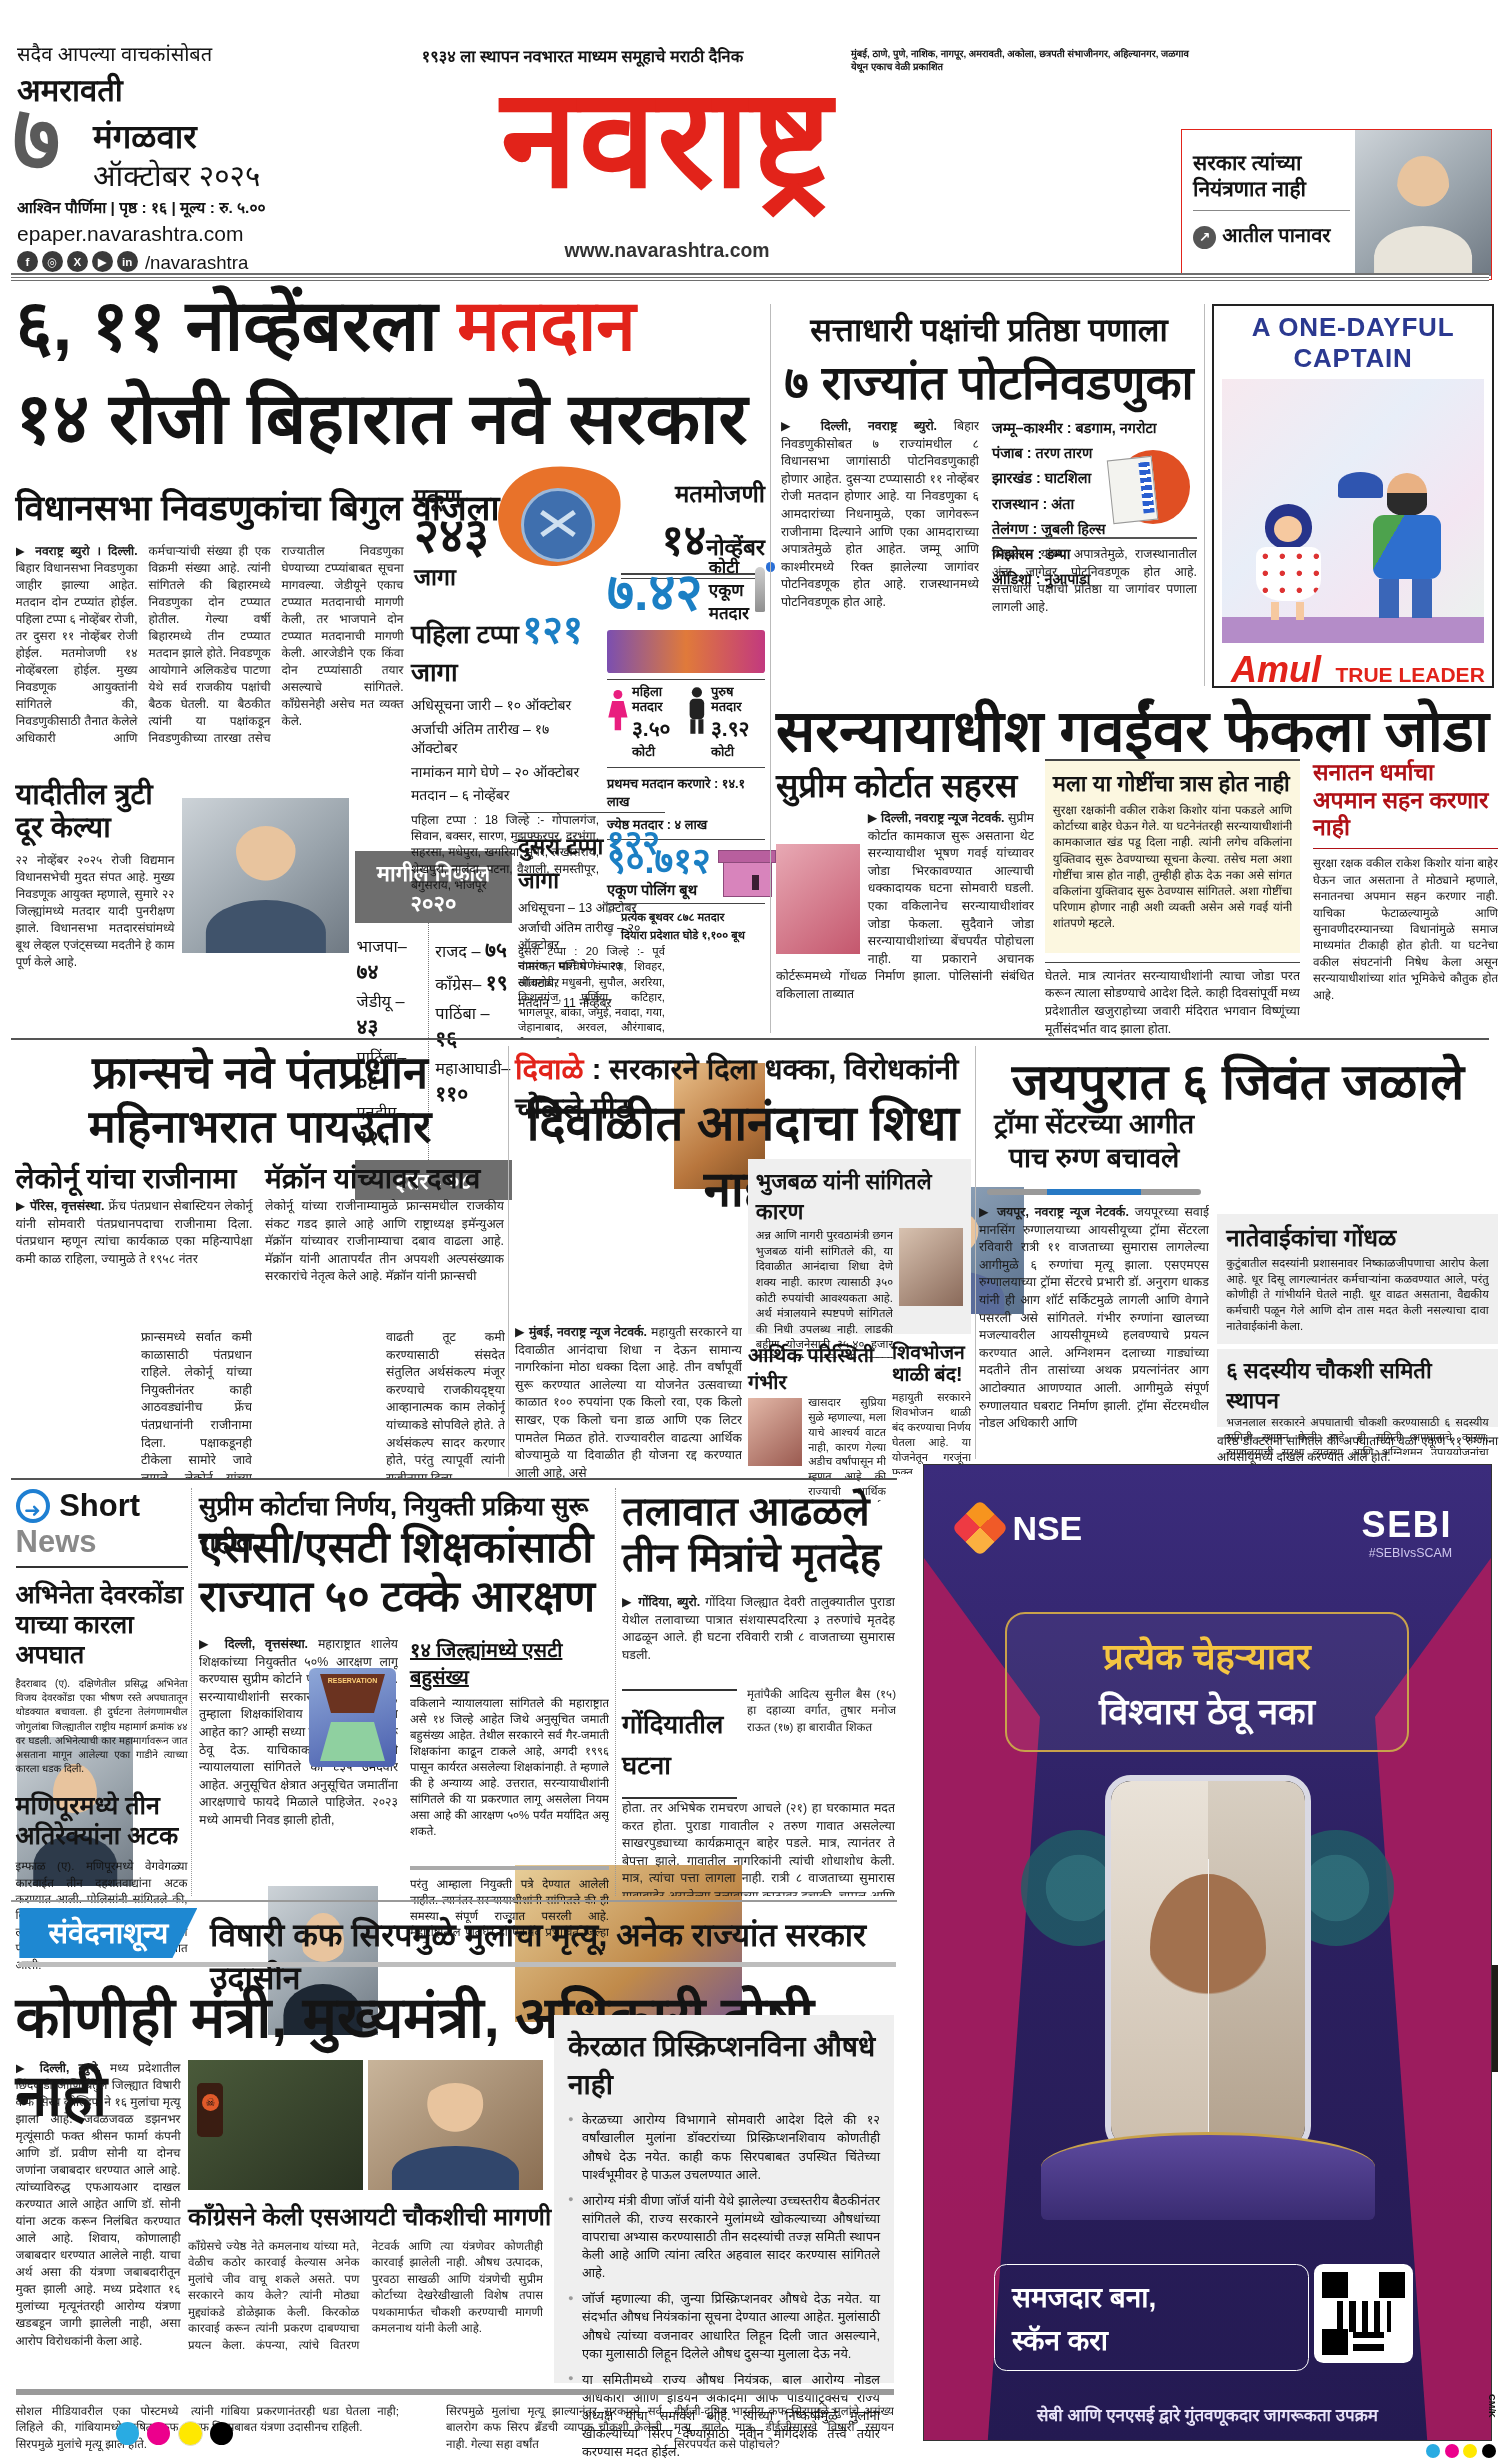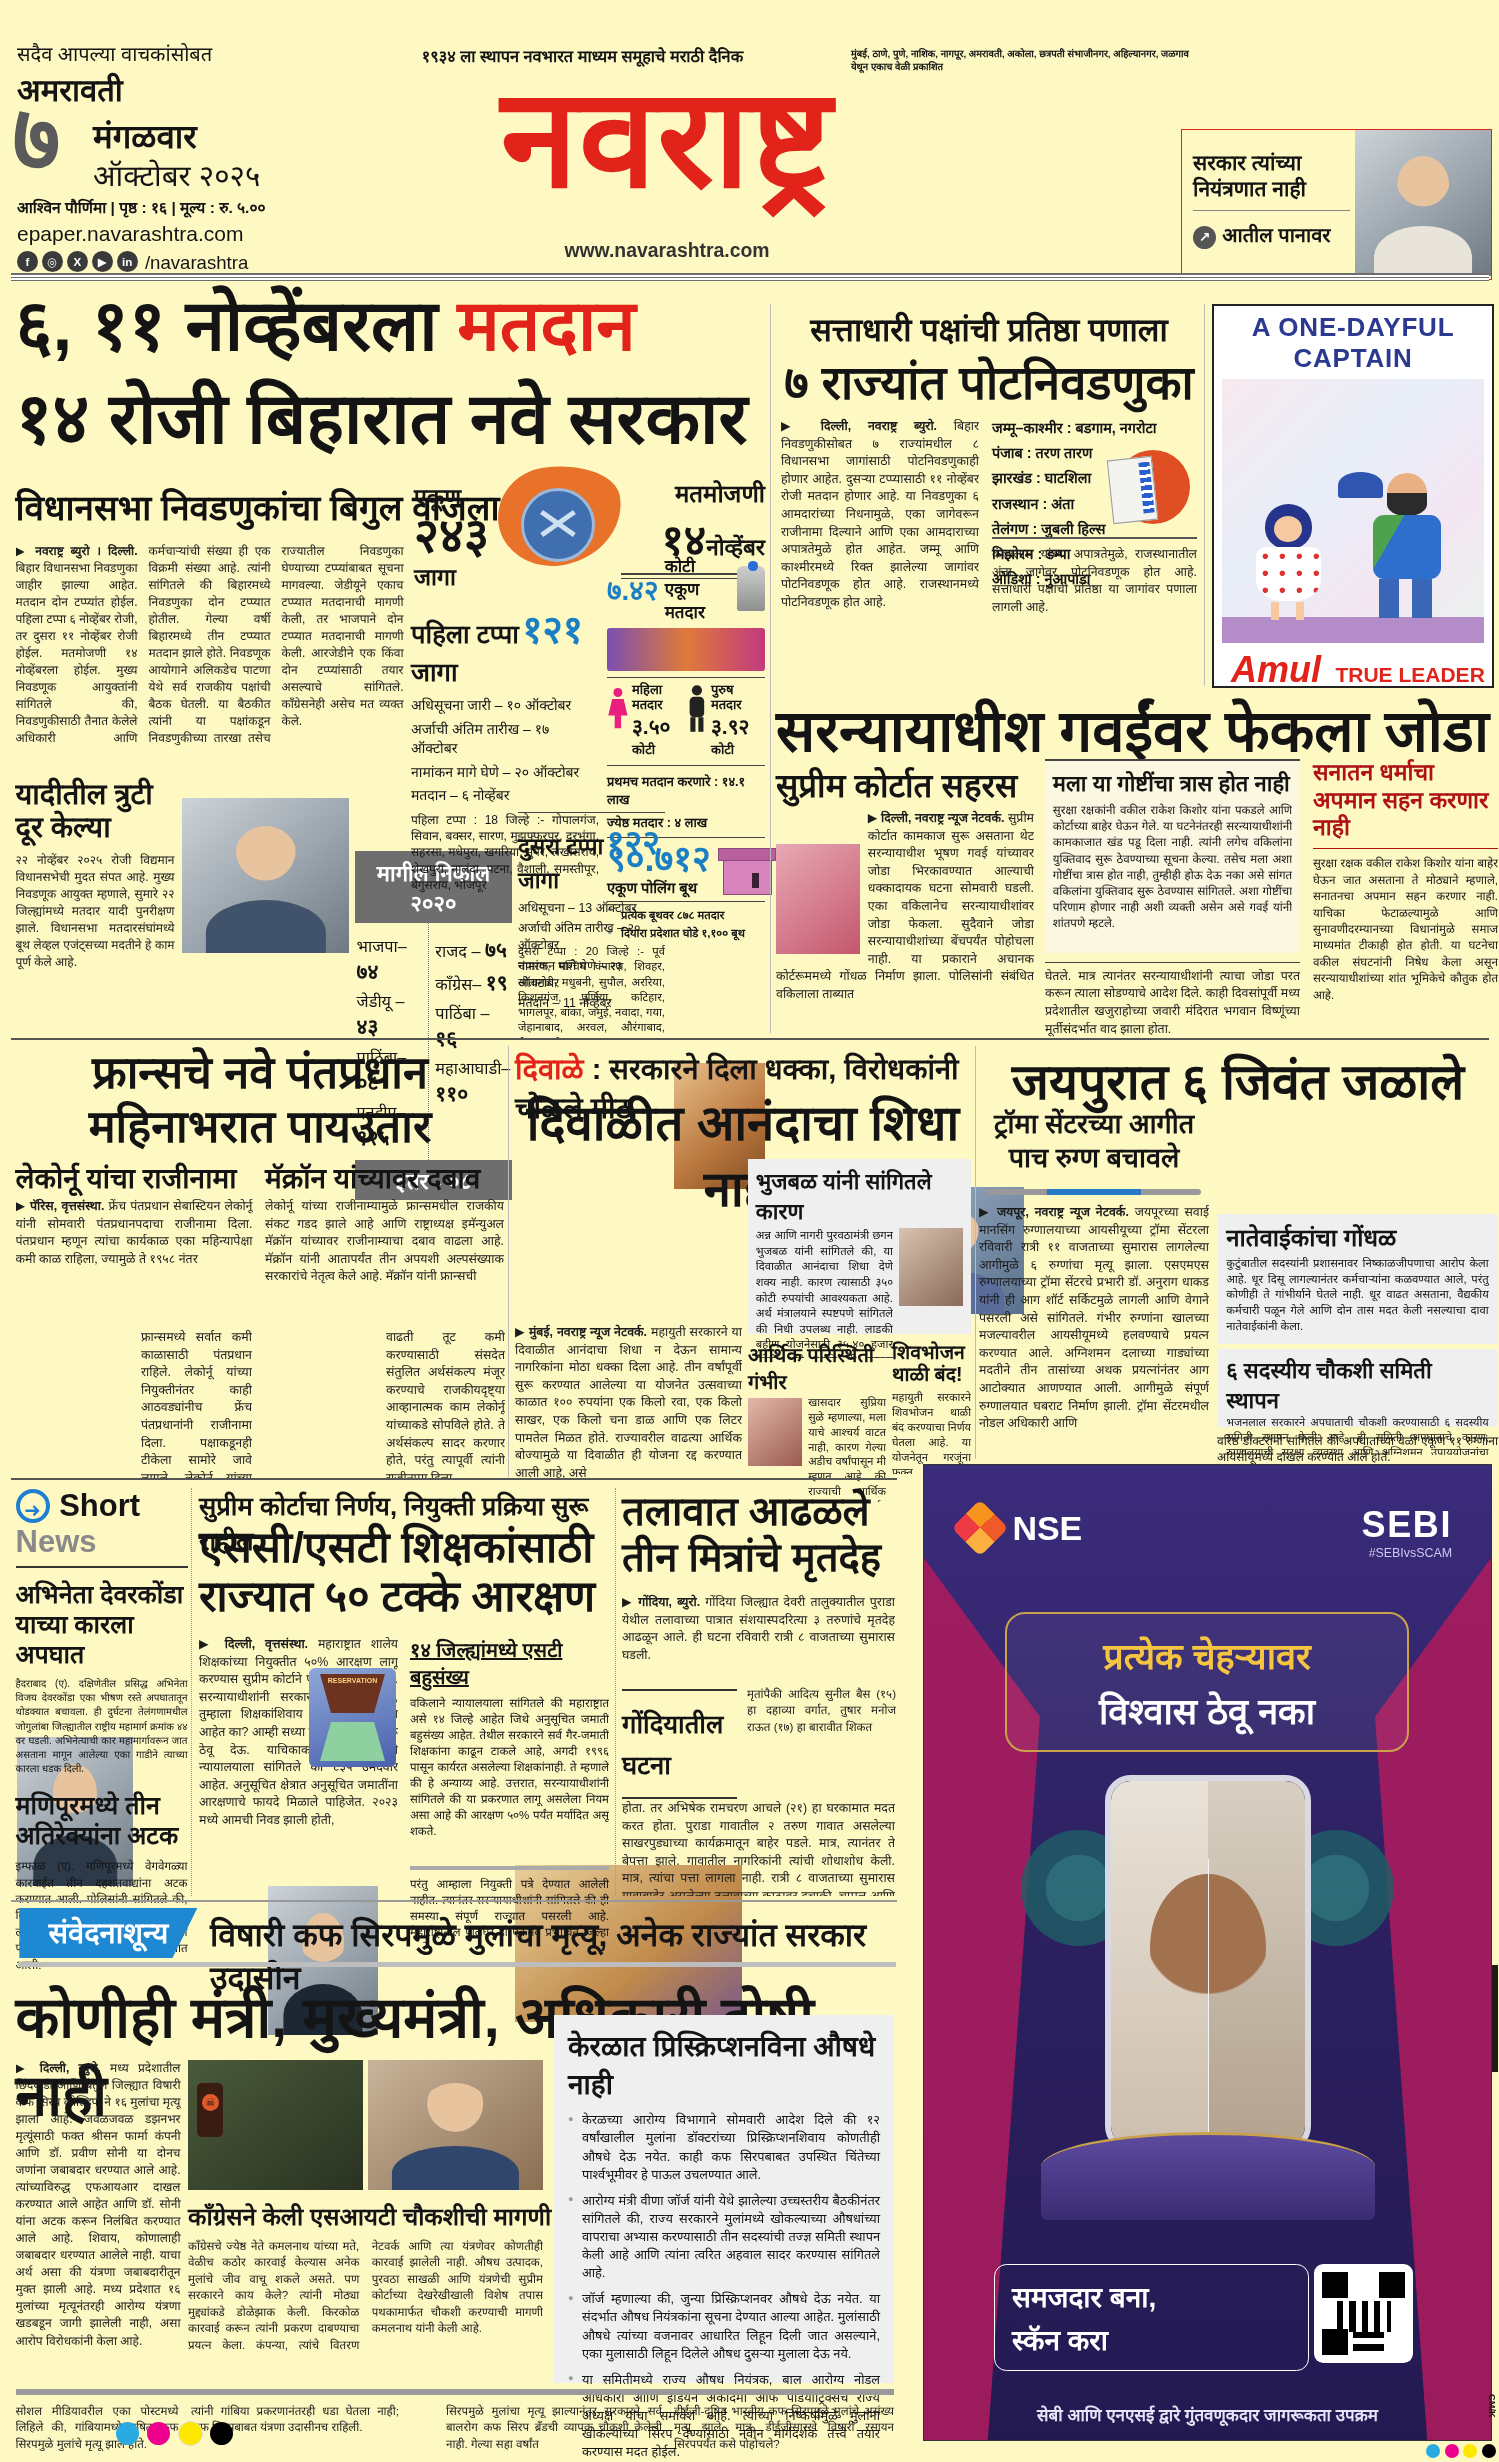--- a/index.html
+++ b/index.html
@@ -1,16 +1,16 @@
 <!DOCTYPE html>
 <html style="font-size:12.4px"><head>
 <meta charset="utf-8">
 <style>
   html,body{margin:0;padding:0;background:#d8d8d8;}
-  .page{position:relative;width:1499px;height:2462px;background:#fef9c3;margin:0 auto;
+  .page{position:relative;width:1499px;height:2462px;background:#ffffff;margin:0 auto;
         font-family:"Liberation Sans","DejaVu Sans",sans-serif;color:#141414;overflow:hidden;}
   .abs{position:absolute;}
   .b{font-weight:bold;}
   .ctr{text-align:center;}
   .rt{text-align:right;}
   .j{text-align:justify;}
   .ovh{overflow:hidden;}
   .red{color:#e2231a;}
   .blue{color:#1b7fc4;}
   .bt{font-size:12.4px;line-height:1.42;text-align:justify;color:#1c1c1c;overflow:hidden;}
@@ -119,21 +119,21 @@
     </div>
   </div>
   <div class="abs rt" style="left:621px;top:476px;width:144px;">
     <div class="b" style="font-size:24px;">मतमोजणी</div>
     <div><span class="b" style="font-size:43px;">१४</span><span class="b" style="font-size:22.5px;">नोव्हेंबर</span></div>
     <div style="border-top:2.3px solid #444;border-bottom:0.8px solid #444;height:3.1px;margin-top:4.7px;"></div>
   </div>
 
   <div class="abs" style="left:607px;top:554px;width:158px;">
     <div style="display:flex;align-items:center;">
-      <span class="b blue" style="font-size:28px;">७.४२</span>
+      <span class="b blue" style="font-size:52px;">७.४२</span>
       <span style="margin-left:6.2px;">
         <div class="b" style="font-size:17px;">कोटी</div>
         <div class="b" style="font-size:17px;">एकूण मतदार</div>
       </span>
       <span style="margin-left:6.2px;width:33px;height:45px;background:linear-gradient(#cfcfcf,#8f8f8f);border-radius:6.2px 6.2px 2.3px 2.3px;position:relative;">
         <span style="position:absolute;left:11px;top:-4.7px;width:9.3px;height:9.3px;border-radius:50%;background:#2a6fd6;"></span>
       </span>
     </div>
     <div style="height:43px;margin-top:4.7px;background:linear-gradient(90deg,#7b4fb0,#e07a3a 50%,#c2397f);border-radius:3.1px;"></div>
     <div style="display:flex;margin-top:6.2px;border-top:1.6px solid #444;padding-top:4.7px;">

